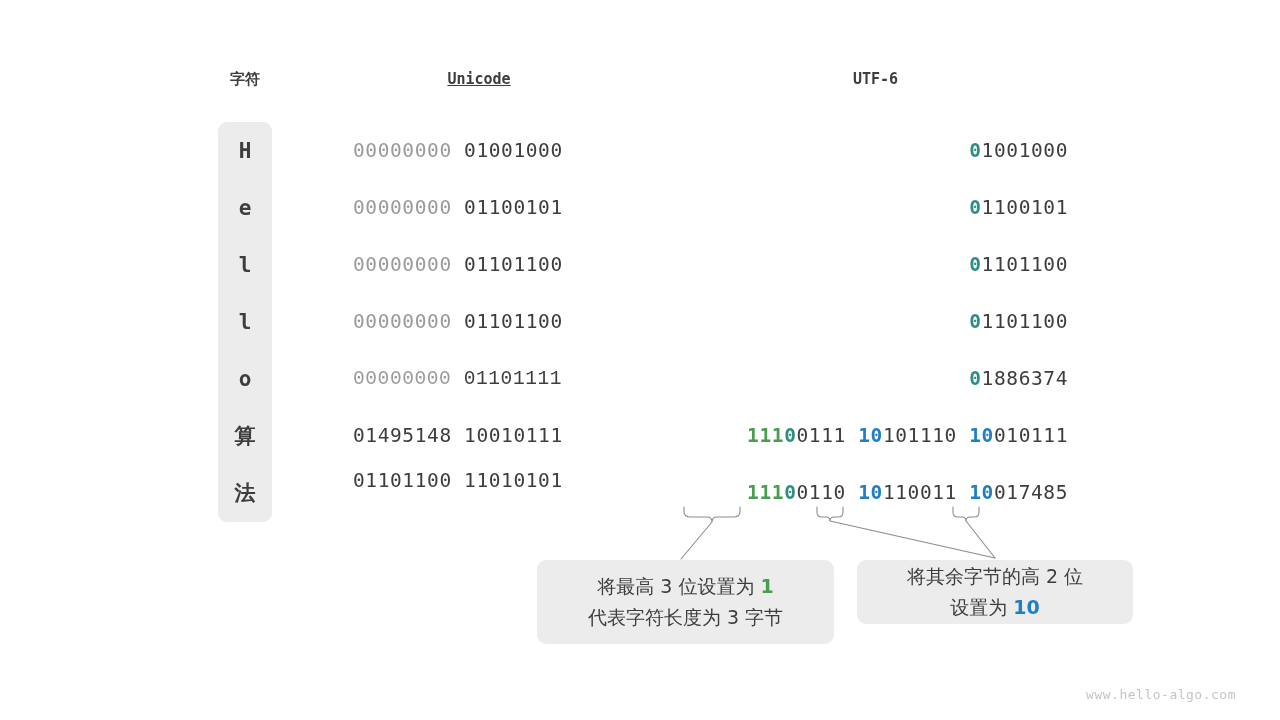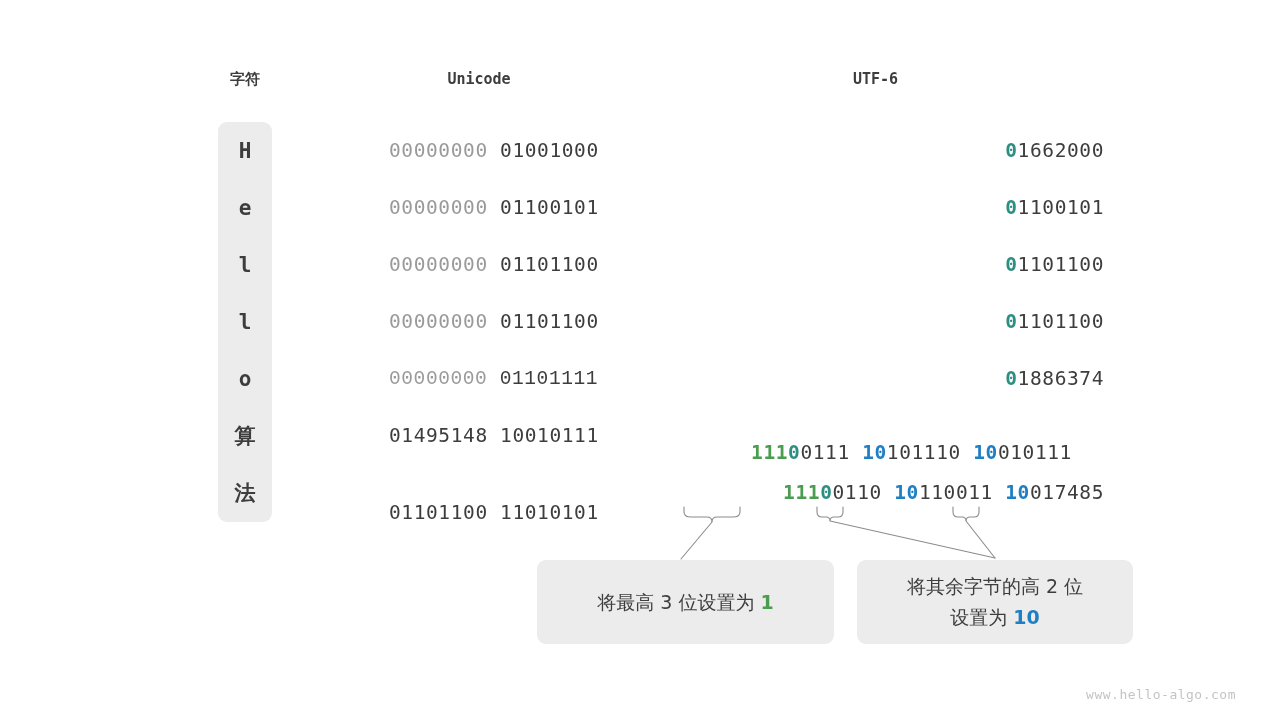--- a/index.html
+++ b/index.html
@@ -19,21 +19,21 @@
   
   .col-header {
     position: absolute;
     font-family: "DejaVu Sans Mono", monospace;
     font-weight: bold;
     font-size: 15px;
     color: #3d3d3d;
     white-space: nowrap;
   }
   #hdr-char  { left: 218px; top: 70px; width: 54px; text-align: center; }
-  #hdr-uni   { left: 353px; top: 70px; width: 252px; text-align: center; }
+  #hdr-uni   { left: 353px; top: 70px; width: 252px; text-align: center; text-decoration: underline; }
   #hdr-utf8  { left: 683px; top: 70px; width: 385px; text-align: center; }
 
   
   #char-column {
     position: absolute;
     left: 218px;
     top: 122px;
     width: 54px;
     height: 400px;
     background: #ececec;
@@ -55,21 +55,20 @@
   
   .bin-row {
     position: absolute;
     height: 26px;
     line-height: 26px;
     font-family: "DejaVu Sans Mono", monospace;
     font-size: 19.5px;
     letter-spacing: 0.6px;
     white-space: pre;
     color: #3d3d3d;
-    margin-left: 36px;
   }
   .uni-row  { left: 353px; width: 252px; text-align: left; }
   .utf8-row { left: 683px; width: 385px; text-align: right; }
 
   .b-dim   { color: #9a9a9a; }
   .b-dark  { color: #3d3d3d; }
   .b-green { color: #4a9d4f; font-weight: bold; }
   .b-teal  { color: #2d8f82; font-weight: bold; }
   .b-blue  { color: #1f7fc4; font-weight: bold; }
 
@@ -91,21 +90,21 @@
     display: flex;
     flex-direction: column;
     align-items: center;
     justify-content: center;
     font-family: "DejaVu Sans", sans-serif;
     font-size: 19px;
     color: #3d3d3d;
     line-height: 31px;
   }
   #callout-left  { left: 537px; top: 560px; width: 297px; height: 84px; }
-  #callout-right { left: 857px; top: 560px; width: 276px; height: 84px; }
+  #callout-right { left: 857px; top: 560px; width: 276px; height: 64px; }
   .callout .line { white-space: pre; }
   .hl-green { color: #4a9d4f; font-weight: bold; }
   .hl-blue  { color: #1f7fc4; font-weight: bold; }
 
   
   #watermark {
     position: absolute;
     right: 44px;
     bottom: 18px;
     font-family: "DejaVu Sans Mono", monospace;
@@ -126,32 +125,32 @@
     <div class="char-cell" style="top: 73px;">e</div>
     <div class="char-cell" style="top: 130px;">l</div>
     <div class="char-cell" style="top: 187px;">l</div>
     <div class="char-cell" style="top: 244px;">o</div>
     <div class="char-cell" style="top: 301px;">算</div>
     <div class="char-cell" style="top: 358px;">法</div>
   </div>
 
 <div id="rows-layer">
     <div class="bin-row uni-row" style="top: 138px;"><span class="b-dim">00000000 </span><span class="b-dark">01001000</span></div>
-    <div class="bin-row utf8-row" style="top: 138px;"><span class="b-teal">0</span><span class="b-dark">1662000</span></div>
+    <div class="bin-row utf8-row" style="top: 138px;"><span class="b-teal">0</span><span class="b-dark">1001000</span></div>
     <div class="bin-row uni-row" style="top: 195px;"><span class="b-dim">00000000 </span><span class="b-dark">01100101</span></div>
     <div class="bin-row utf8-row" style="top: 195px;"><span class="b-teal">0</span><span class="b-dark">1100101</span></div>
     <div class="bin-row uni-row" style="top: 252px;"><span class="b-dim">00000000 </span><span class="b-dark">01101100</span></div>
     <div class="bin-row utf8-row" style="top: 252px;"><span class="b-teal">0</span><span class="b-dark">1101100</span></div>
     <div class="bin-row uni-row" style="top: 309px;"><span class="b-dim">00000000 </span><span class="b-dark">01101100</span></div>
     <div class="bin-row utf8-row" style="top: 309px;"><span class="b-teal">0</span><span class="b-dark">1101100</span></div>
     <div class="bin-row uni-row" style="top: 366px; font-family: Liberation Mono, monospace;"><span class="b-dim">00000000 </span><span class="b-dark">01101111</span></div>
     <div class="bin-row utf8-row" style="top: 366px;"><span class="b-teal">0</span><span class="b-dark">1886374</span></div>
     <div class="bin-row uni-row" style="top: 423px;"><span class="b-dark">01495148 10010111</span></div>
-    <div class="bin-row utf8-row" style="top: 440px; text-align: center;"><span class="b-green">111</span><span class="b-teal">0</span><span class="b-dark">0111 </span><span class="b-blue">10</span><span class="b-dark">101110 </span><span class="b-blue">10</span><span class="b-dark">010111</span></div>
-    <div class="bin-row uni-row" style="top: 500px;"><span class="b-dark">01101100 11010101</span></div>
+    <div class="bin-row utf8-row" style="top: 423px;"><span class="b-green">111</span><span class="b-teal">0</span><span class="b-dark">0111 </span><span class="b-blue">10</span><span class="b-dark">101110 </span><span class="b-blue">10</span><span class="b-dark">010111</span></div>
+    <div class="bin-row uni-row" style="top: 468px;"><span class="b-dark">01101100 11010101</span></div>
     <div class="bin-row utf8-row" style="top: 480px;"><span class="b-green">111</span><span class="b-teal">0</span><span class="b-dark">0110 </span><span class="b-blue">10</span><span class="b-dark">110011 </span><span class="b-blue">10</span><span class="b-dark">017485</span></div>
   </div>
 
 <svg id="connectors" viewBox="0 0 1280 720" xmlns="http://www.w3.org/2000/svg">
   <g fill="none" stroke="#8c8c8c" stroke-width="1.1" stroke-linecap="round">
 
     <path d="M684,507 L684,512 Q684,517 691,517 L707,517 Q712,517 712,522 Q712,517 717,517 L733,517 Q740,517 740,512 L740,507"></path>
 
     <path d="M712,522 L681,559"></path>
 
@@ -160,20 +159,21 @@
     <path d="M830,521 L995,558"></path>
 
     <path d="M953,507 L953,512 Q953,517 958,517 L962,517 Q966,517 966,521 Q966,517 970,517 L974,517 Q979,517 979,512 L979,507"></path>
 
     <path d="M966,521 L995,558"></path>
   </g>
 </svg>
 
 <div class="callout" id="callout-left">
   <div class="line"><span>将最高 3 位设置为 </span><span class="hl-green">1</span></div>
+  <div class="line"><span>代表字符长度为 3 字节</span></div>
 </div>
 
 <div class="callout" id="callout-right">
   <div class="line"><span>将其余字节的高 2 位</span></div>
   <div class="line"><span>设置为 </span><span class="hl-blue">10</span></div>
 </div>
 
 <div id="watermark">www.hello-algo.com</div>
 
 </body></html>

